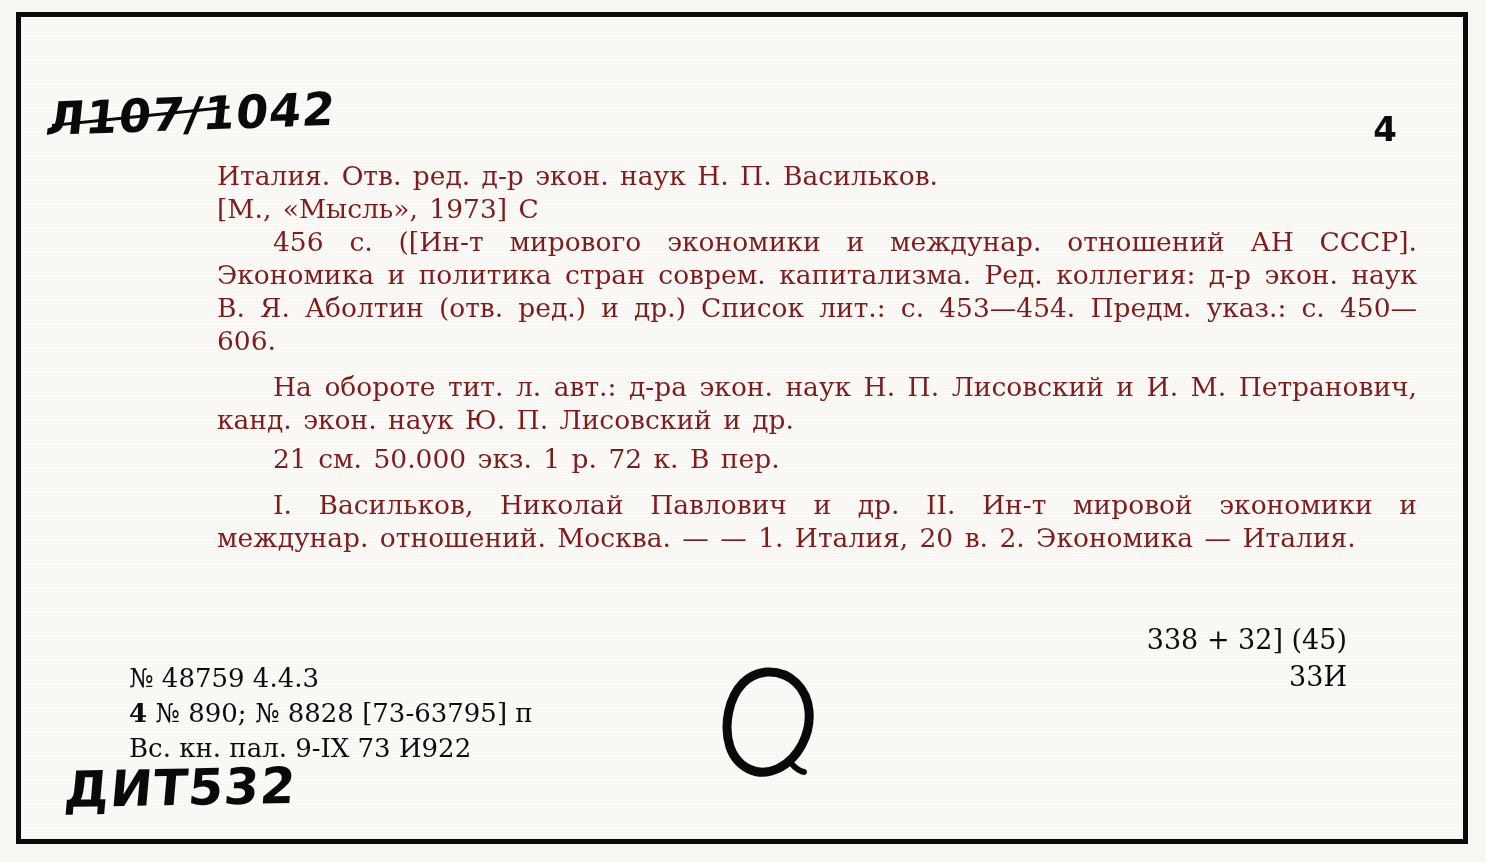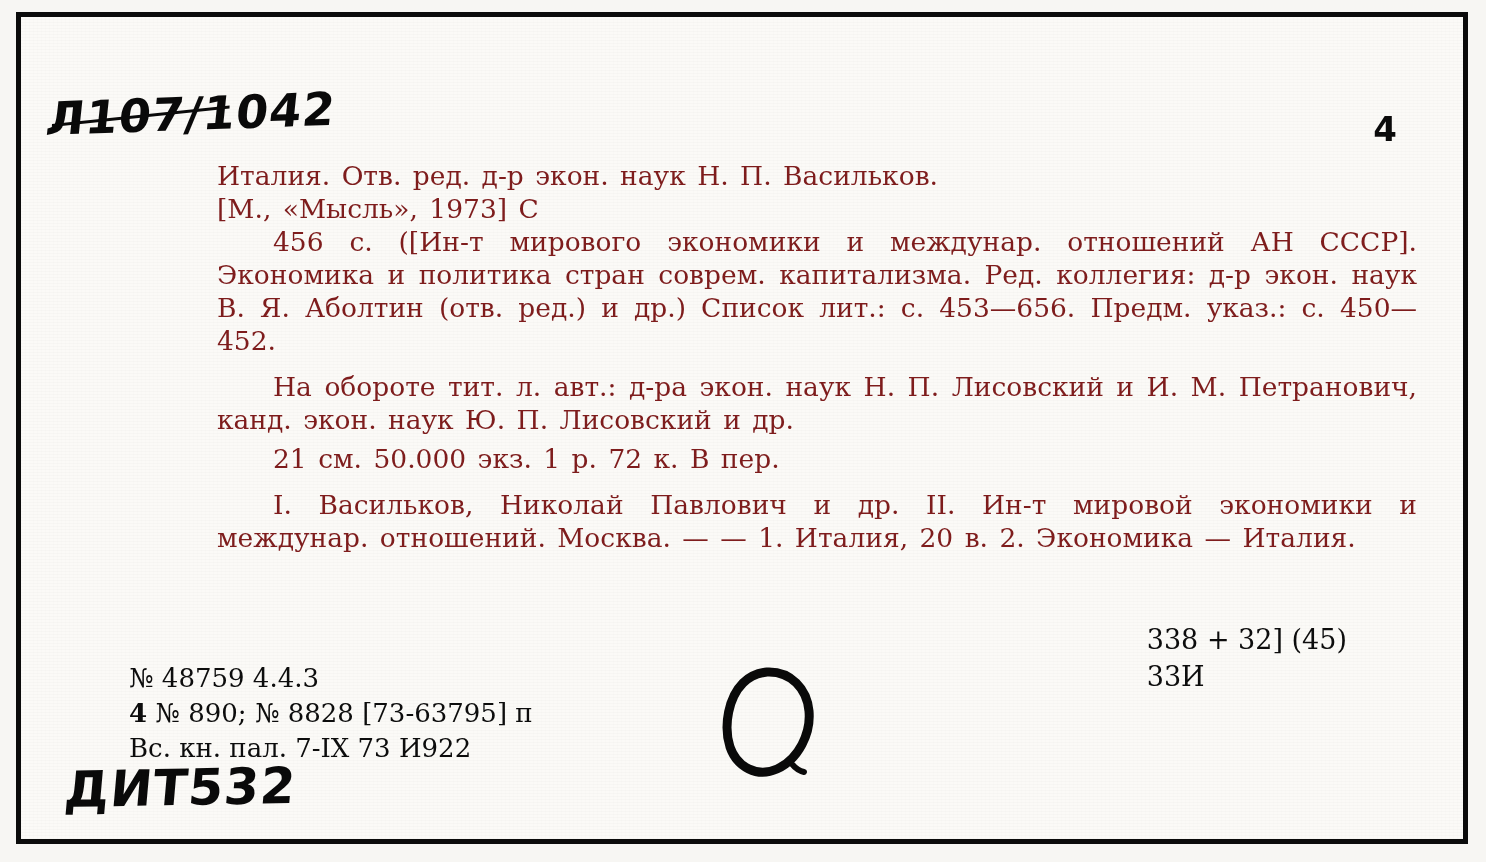--- a/index.html
+++ b/index.html
@@ -112,20 +112,21 @@
   }
   .spaced {
     word-spacing: 3px;
   }
 
   
   #classification {
     position: absolute;
     right: 116px;
     top: 604px;
+    text-align: right;
     font-family: "DejaVu Serif", serif;
     font-size: 27px;
     line-height: 37px;
     color: #0d0d0d;
   }
   #classification .bold-line {
     font-weight: 400;
   }
 
   
@@ -162,38 +163,38 @@
     <div class="handwriting" id="hand-top">
       <span>Л107/1042</span>
       <span class="strike"></span>
     </div>
 
     <div id="page-number">4</div>
 
     <div id="body-text">
       <p class="spaced">Италия. Отв. ред.  д-р  экон.  наук  Н. П. Васильков.</p>
       <p class="spaced">[М., «Мысль», 1973]  С</p>
-      <p class="indent para spaced">456 с. ([Ин-т мирового экономики и междунар. отношений  АН СССР]. Экономика и политика стран соврем. капитализма.  Ред. коллегия: д-р экон. наук В. Я. Аболтин (отв. ред.) и др.)    Список лит.: с. 453—656. Предм. указ.: с. 450—452.</p>
+      <p class="indent para spaced">456 с. ([Ин-т мирового экономики и междунар. отношений  АН СССР]. Экономика и политика стран соврем. капитализма.  Ред. коллегия: д-р экон. наук В. Я. Аболтин (отв. ред.) и др.)    Список лит.: с. 453—454. Предм. указ.: с. 450—606.</p>
       <p class="indent para spaced gap-top">На обороте тит. л. авт.: д-ра экон.  наук  Н. П. Лисовский  и И. М. Петранович, канд. экон. наук Ю. П. Лисовский и др.</p>
       <p class="indent para spaced">21 см. 50.000 экз. 1 р. 72 к. В пер.</p>
       <p class="indent para spaced gap-top">I. Васильков, Николай Павлович и др. II. Ин-т мировой экономики  и  междунар.  отношений.  Москва. —  — 1. Италия,  20 в. 2. Экономика — Италия.</p>
     </div>
 
     <div id="classification">
       <div>338 + 32] (45)</div>
       <div class="bold-line">33И</div>
     </div>
 
     <div id="imprint">
       <div>№ 48759   4.4.3</div>
       <div>
         <span class="lead">4</span>
         <span>№ 890; № 8828 [73-63795]  п</span>
       </div>
-      <div>Вс. кн. пал. 7-IX 73   И922</div>
+      <div>Вс. кн. пал. 9-IX 73   И922</div>
     </div>
 
     <div id="ink-blob">
       <svg width="96" height="112" viewBox="0 0 96 112" aria-hidden="true">
         <path d="M46 5 C70 4 86 22 88 44 C90 66 78 92 56 102 C36 111 16 100 9 80 C2 58 8 30 22 16 C29 9 37 6 46 5 Z" fill="none" stroke="#0a0a0a" stroke-width="9" stroke-linecap="round" stroke-linejoin="round"></path>
         <path d="M70 96 C74 101 78 104 83 105" fill="none" stroke="#0a0a0a" stroke-width="6" stroke-linecap="round"></path>
       </svg>
     </div>
 
     <div class="handwriting" id="hand-bottom">ДИТ532</div>

